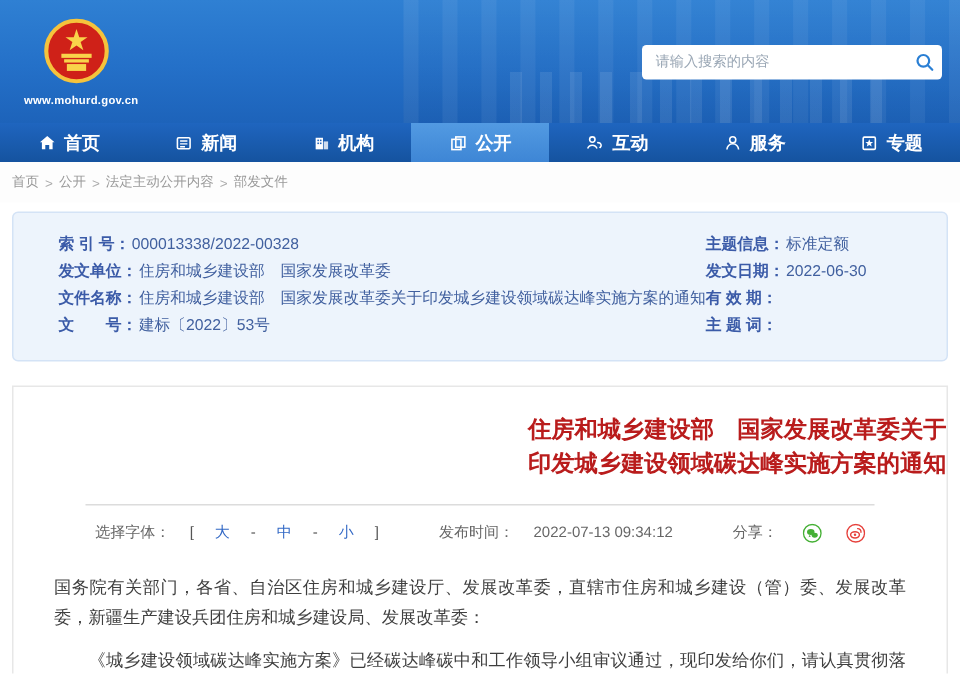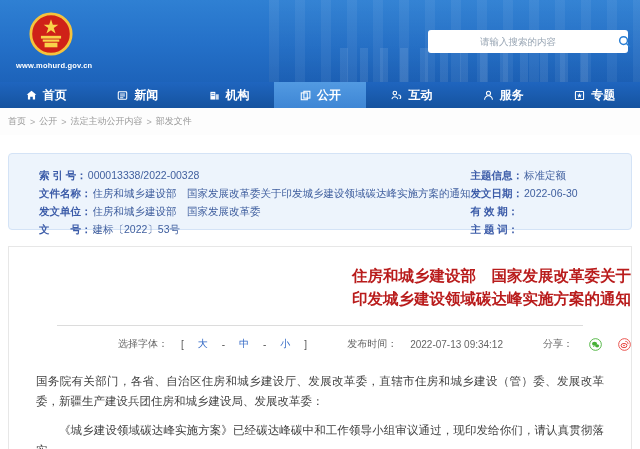--- a/index.html
+++ b/index.html
@@ -16,49 +16,49 @@
     opacity:.55; }
   .hdr-photo2 { position:absolute; right:40px; bottom:0; width:260px; height:34px;
     background:repeating-linear-gradient(90deg, rgba(255,255,255,.25) 0 8px, rgba(255,255,255,0) 8px 20px); opacity:.35; }
   .emblem-wrap { position:absolute; left:16px; top:12px; width:70px; text-align:center; }
   .emblem { width:44px; height:44px; display:inline-block; }
   .site-url { margin-top:1px; font-size:7.5px; font-weight:bold; color:#ffffff; letter-spacing:.2px; }
   .hdr-titles { position:absolute; left:64px; top:18px; }
   .title-cn { font-size:23px; font-weight:bold; color:#ffffff; letter-spacing:1px; text-shadow:0 1px 2px rgba(0,40,90,.35); }
   .title-en { margin-top:6px; font-size:7.5px; color:#eaf3fd; letter-spacing:.2px; }
   .search-box { position:absolute; right:12px; top:30px; width:200px; height:23px; background:#ffffff; border-radius:3px; display:flex; align-items:center; }
-  .search-box input { flex:1; border:none; outline:none; background:transparent; font-size:9.5px; color:#333; padding:0 6px 0 9px; font-family:inherit;margin-left:43px; }
+  .search-box input { flex:1; border:none; outline:none; background:transparent; font-size:9.5px; color:#333; padding:0 6px 0 9px; font-family:inherit; }
   .search-box input::placeholder { color:#9aa7b5; }
   .search-btn { width:24px; height:23px; display:flex; align-items:center; justify-content:center; cursor:pointer; }
 
   
   .nav { height:26px; display:flex; background:linear-gradient(180deg,#1f65bf,#15539f); }
   .nav-item { flex:1; display:flex; align-items:center; justify-content:center; gap:5px; color:#ffffff; font-size:12px; font-weight:bold; cursor:pointer; }
   .nav-item.active { background:linear-gradient(180deg,#529ae2,#3e86d5); }
   .nav-ico { width:13px; height:13px; display:inline-block; }
 
   
   .crumbs { height:27px; display:flex; align-items:center; padding-left:8px; font-size:9px; color:#999; background:#fdfdfd; }
   .crumb { color:#999; cursor:pointer; }
   .crumb-sep { margin:0 4px; color:#aaa; }
 
   
-  .meta-box { margin:18px 8px 0; height:77px; background:#edf4fc; border:1px solid #d4e3f6; border-radius:4px; display:flex; padding:15px 24px 0 30px; }
+  .meta-box { margin:6px 8px 0; height:100px; background:#edf4fc; border:1px solid #d4e3f6; border-radius:4px; display:flex; padding:15px 24px 0 30px; }
   .meta-col { display:flex; flex-direction:column; }
   .meta-col.left { flex:1; }
   .meta-col.right { width:178px; }
   .meta-row { display:flex; font-size:10.5px; line-height:12px; margin-bottom:6px; white-space:nowrap; }
   .meta-label { color:#3b5ba8; font-weight:bold; flex-shrink:0; }
   .meta-value { color:#41609f; margin-left:1px; overflow:hidden; text-overflow:ellipsis; }
 
   
   .article { margin:16px 8px 0; background:#fff; border:1px solid #e7e7e7; height:240px; padding-top:17px; }
   .art-title { text-align:right; font-size:15.5px; line-height:23px; font-weight:bold; color:#b91c1c; font-family:"Liberation Sans","DejaVu Sans",sans-serif; }
   .art-divider { border:none; border-top:1px solid #dcdcdc; margin:15px 48px 0; }
-  .art-meta { margin-top:11px; display:flex; justify-content:flex-end; align-items:center; font-size:10px; color:#666; gap:13px; }
+  .art-meta { margin-top:11px; display:flex; justify-content:center; align-items:center; font-size:10px; color:#666; gap:13px; }
   .am-gap { width:14px; }
   .size-link { color:#3268c5; cursor:pointer; margin:0 1px; }
   .bracket,.dash { color:#555; }
   .share-ico { width:13px; height:13px; margin-left:3px; cursor:pointer; display:inline-block; }
   .art-body { margin:20px 27px 0; font-size:11.5px; line-height:20px; color:#3f3f3f; text-align:justify; }
   .art-body p.p1 { margin-bottom:9px; }
   .art-body p.p2 { text-indent:2em; }
 </style>
 </head>
 <body>
@@ -173,26 +173,26 @@
     <span class="crumb">部发文件</span>
   </div>
 
   <div class="meta-box">
     <div class="meta-col left">
       <div class="meta-row">
         <span class="meta-label">索 引 号：</span>
         <span class="meta-value">000013338/2022-00328</span>
       </div>
       <div class="meta-row">
+        <span class="meta-label">发文单位：</span>
+        <span class="meta-value">住房和城乡建设部　国家发展改革委</span>
+      </div>
+      <div class="meta-row">
         <span class="meta-label">文件名称：</span>
         <span class="meta-value">住房和城乡建设部　国家发展改革委关于印发城乡建设领域碳达峰实施方案的通知</span>
-      </div>
-      <div class="meta-row">
-        <span class="meta-label">发文单位：</span>
-        <span class="meta-value">住房和城乡建设部　国家发展改革委</span>
       </div>
       <div class="meta-row">
         <span class="meta-label">文　　号：</span>
         <span class="meta-value">建标〔2022〕53号</span>
       </div>
     </div>
     <div class="meta-col right">
       <div class="meta-row">
         <span class="meta-label">主题信息：</span>
         <span class="meta-value">标准定额</span>

